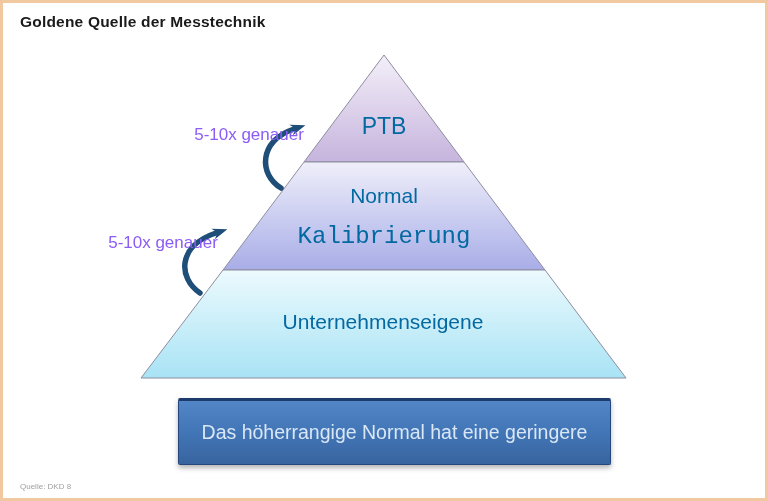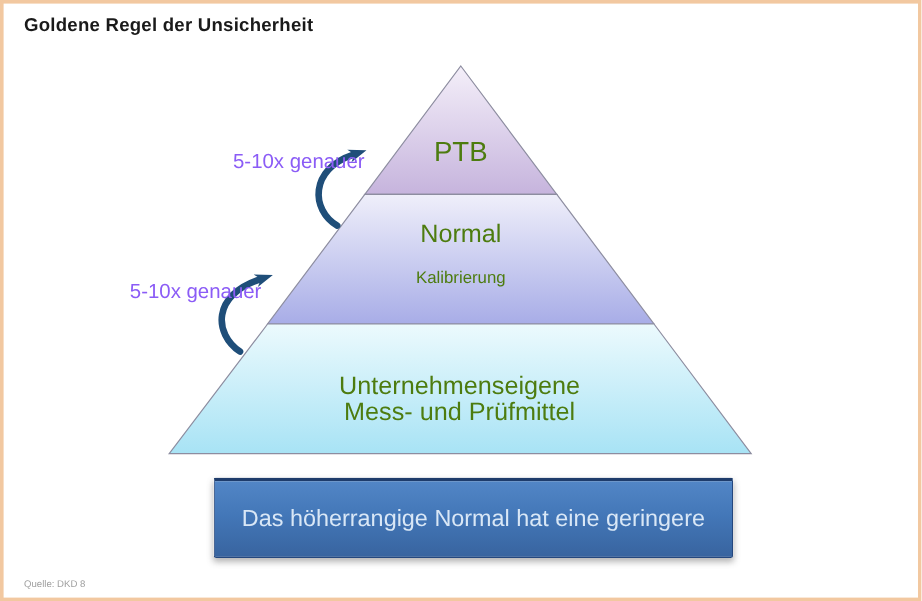--- a/index.html
+++ b/index.html
@@ -27,26 +27,26 @@
     letter-spacing: 0.2px;
   }
   .diagram-svg {
     position: absolute;
     left: 0;
     top: 0;
   }
   .lbl {
     position: absolute;
     text-align: center;
-    color: #4d7c0f;
+    color: #0369a1;
     white-space: nowrap;
   }
   .lbl-ptb        { left: 321px; top: 110px; width: 120px; font-size: 23px; }
   .lbl-dakks      { left: 281px; top: 181px; width: 200px; font-size: 21px; }
-  .lbl-kal        { left: 281px; top: 220px; width: 200px; font-size: 14px; }
+  .lbl-kal        { left: 281px; top: 220px; width: 200px; font-size: 24px; font-family: Liberation Mono, monospace; }
   .lbl-untern     { left: 230px; top: 307px; width: 300px; font-size: 21px; }
   .lbl-mess       { left: 230px; top: 329px; width: 300px; font-size: 21px; }
   .arrow-label {
     position: absolute;
     font-size: 17px;
     color: #8b5cf6;
     white-space: nowrap;
     margin-top: 28px;
   }
   .arrow-label-1 { left: 179px; top: 94px;  width: 134px; text-align: center; }
@@ -81,21 +81,21 @@
     top: 479px;
     font-size: 8px;
     color: #a0a0a0;
   }
 </style>
 </head>
 <body>
 
 <div class="slide">
 
-  <div class="slide-title">Goldene Regel der Unsicherheit</div>
+  <div class="slide-title">Goldene Quelle der Messtechnik</div>
 
   <svg class="diagram-svg" width="768" height="501" viewBox="0 0 768 501" xmlns="http://www.w3.org/2000/svg">
     <defs>
       <linearGradient id="gradTop" x1="0" y1="0" x2="0" y2="1">
         <stop offset="0" stop-color="#f4eff9"></stop>
         <stop offset="1" stop-color="#c6b4dd"></stop>
       </linearGradient>
       <linearGradient id="gradMid" x1="0" y1="0" x2="0" y2="1">
         <stop offset="0" stop-color="#efeffa"></stop>
         <stop offset="1" stop-color="#a8ade7"></stop>
@@ -116,21 +116,20 @@
     <path d="M278,185 C256,172 255,138 291,126" fill="none" stroke-width="5.5" stroke-linecap="round" marker-end="url(#ah)" stroke="#1f4e79"></path>
     <path d="M197,290 C175,275 174,243 213,230" fill="none" stroke-width="5.5" stroke-linecap="round" marker-end="url(#ah)" stroke="#1f4e79"></path>
   </svg>
 
   <div class="lbl lbl-ptb">PTB</div>
 
   <div class="lbl lbl-dakks">Normal</div>
   <div class="lbl lbl-kal">Kalibrierung</div>
 
   <div class="lbl lbl-untern">Unternehmenseigene</div>
-  <div class="lbl lbl-mess">Mess- und Prüfmittel</div>
 
   <div class="arrow-label arrow-label-1">5-10x genauer</div>
   <div class="arrow-label arrow-label-2">5-10x genauer</div>
 
   <div class="callout">
     <div>Das höherrangige Normal hat eine geringere</div>
   </div>
 
   <div class="source-note">Quelle:  DKD 8</div>
 

